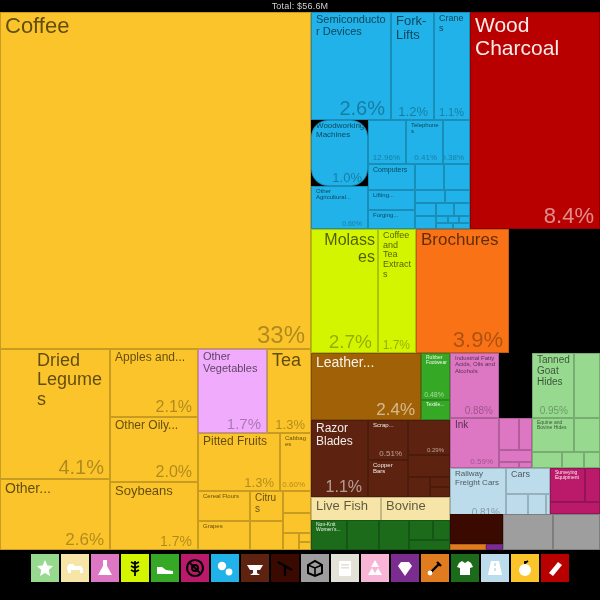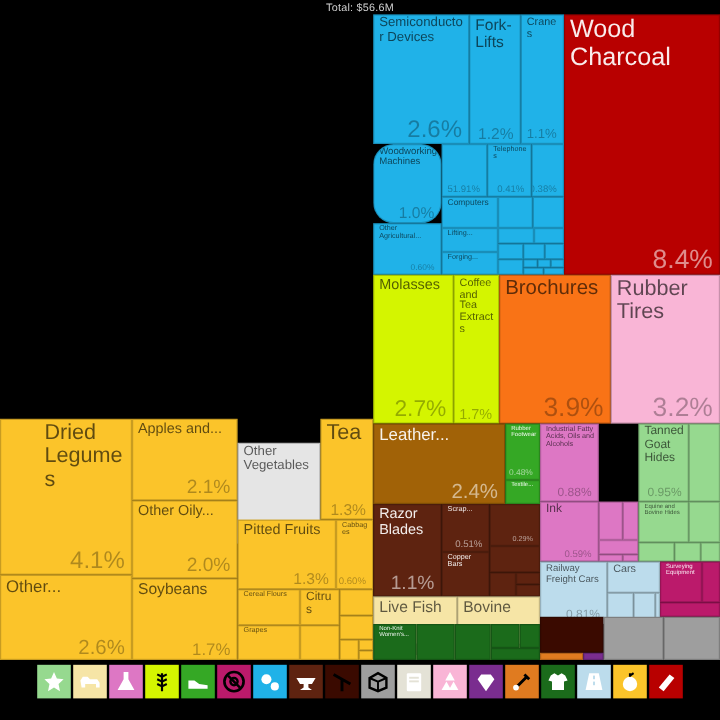--- a/index.html
+++ b/index.html
@@ -52,38 +52,42 @@
   .licon svg { width: 20px; height: 20px; display: block; }
 </style>
 </head>
 <body>
 
 <div id="app">
 
   <div id="header">Total: $56.6M</div>
 
   <div id="plot">
+      <div class="node" style="left: 0px; top: 0px; width: 311px; height: 337px; background: rgb(251, 196, 42);">
+        <div class="lbl" style="font-size: 22px;">Coffee</div>
+        <div class="val" style="font-size: 24px;">33%</div>
+      </div>
       <div class="node" style="left: 311px; top: 0px; width: 80px; height: 108px; background: rgb(32, 178, 232);">
         <div class="lbl" style="font-size: 11px;">Semiconductor Devices</div>
         <div class="val" style="font-size: 20px;">2.6%</div>
       </div>
       <div class="node" style="left: 391px; top: 0px; width: 43px; height: 108px; background: rgb(32, 178, 232);">
         <div class="lbl" style="font-size: 13px;">Fork-Lifts</div>
         <div class="val" style="font-size: 13px;">1.2%</div>
       </div>
       <div class="node" style="left: 434px; top: 0px; width: 36px; height: 108px; background: rgb(32, 178, 232);">
         <div class="lbl" style="font-size: 9px;">Cranes</div>
         <div class="val" style="font-size: 11px;">1.1%</div>
       </div>
       <div class="node" style="left: 311px; top: 108px; width: 57px; height: 66px; background: rgb(32, 178, 232); border-radius: 17px;">
         <div class="lbl" style="font-size: 8px;">Woodworking Machines</div>
         <div class="val" style="font-size: 13px;">1.0%</div>
       </div>
       <div class="node" style="left: 368px; top: 108px; width: 38px; height: 44px; background: rgb(32, 178, 232);">
-        <div class="val" style="font-size: 8px;">51.91%</div>
+        <div class="val" style="font-size: 8px;">12.96%</div>
       </div>
       <div class="node" style="left: 406px; top: 108px; width: 37px; height: 44px; background: rgb(32, 178, 232);">
         <div class="lbl" style="font-size: 6px;">Telephones</div>
         <div class="val" style="font-size: 8px;">0.41%</div>
       </div>
       <div class="node" style="left: 443px; top: 108px; width: 27px; height: 44px; background: rgb(32, 178, 232);">
         <div class="val" style="font-size: 8px;">0.38%</div>
       </div>
       <div class="node" style="left: 368px; top: 152px; width: 47px; height: 26px; background: rgb(32, 178, 232);">
         <div class="lbl" style="font-size: 7px;">Computers</div>
@@ -109,56 +113,52 @@
       <div class="node" style="left: 436px; top: 204px; width: 12px; height: 7px; background: rgb(32, 178, 232);"></div>
       <div class="node" style="left: 448px; top: 204px; width: 11px; height: 7px; background: rgb(32, 178, 232);"></div>
       <div class="node" style="left: 459px; top: 204px; width: 11px; height: 7px; background: rgb(32, 178, 232);"></div>
       <div class="node" style="left: 436px; top: 211px; width: 17px; height: 6px; background: rgb(32, 178, 232);"></div>
       <div class="node" style="left: 453px; top: 211px; width: 17px; height: 6px; background: rgb(32, 178, 232);"></div>
       <div class="node light" style="left: 470px; top: 0px; width: 130px; height: 217px; background: rgb(184, 0, 0);">
         <div class="lbl" style="font-size: 21px;">Wood Charcoal</div>
         <div class="val" style="font-size: 22px;">8.4%</div>
       </div>
       <div class="node" style="left: 311px; top: 217px; width: 67px; height: 124px; background: rgb(212, 245, 0);">
-        <div class="lbl" style="font-size: 12px;">Molasses</div>
+        <div class="lbl" style="font-size: 16px; text-align: right;">Molasses</div>
         <div class="val" style="font-size: 19px;">2.7%</div>
       </div>
       <div class="node" style="left: 378px; top: 217px; width: 38px; height: 124px; background: rgb(212, 245, 0);">
         <div class="lbl" style="font-size: 9px;">Coffee and Tea Extracts</div>
         <div class="val" style="font-size: 12px;">1.7%</div>
       </div>
       <div class="node" style="left: 416px; top: 217px; width: 93px; height: 124px; background: #f97316;">
         <div class="lbl" style="font-size: 17px;">Brochures</div>
         <div class="val" style="font-size: 22px;">3.9%</div>
       </div>
-      <div class="node" style="left: 509px; top: 217px; width: 91px; height: 124px; background: rgb(249, 181, 214);">
-        <div class="lbl" style="font-size: 18px;">Rubber Tires</div>
-        <div class="val" style="font-size: 22px;">3.2%</div>
-      </div>
       <div class="node" style="left: 0px; top: 337px; width: 110px; height: 130px; background: rgb(251, 196, 42);">
         <div class="lbl" style="font-size: 18px; margin-left: 32px;">Dried Legumes</div>
         <div class="val" style="font-size: 20px;">4.1%</div>
       </div>
       <div class="node" style="left: 0px; top: 467px; width: 110px; height: 71px; background: rgb(251, 196, 42);">
         <div class="lbl" style="font-size: 14px;">Other...</div>
         <div class="val" style="font-size: 17px;">2.6%</div>
       </div>
       <div class="node" style="left: 110px; top: 337px; width: 88px; height: 68px; background: rgb(251, 196, 42);">
         <div class="lbl" style="font-size: 12px;">Apples and...</div>
         <div class="val" style="font-size: 16px;">2.1%</div>
       </div>
       <div class="node" style="left: 110px; top: 405px; width: 88px; height: 65px; background: rgb(251, 196, 42);">
         <div class="lbl" style="font-size: 12px;">Other Oily...</div>
         <div class="val" style="font-size: 16px; margin-left: 20px;">2.0%</div>
       </div>
       <div class="node" style="left: 110px; top: 470px; width: 88px; height: 68px; background: rgb(251, 196, 42);">
         <div class="lbl" style="font-size: 13px;">Soybeans</div>
         <div class="val" style="font-size: 14px;">1.7%</div>
       </div>
-      <div class="node" style="left: 198px; top: 337px; width: 69px; height: 84px; background: #e5e5e5; margin-top: 20px;">
+      <div class="node" style="left: 198px; top: 337px; width: 69px; height: 84px; background: #f0abfc;">
         <div class="lbl" style="font-size: 11px;">Other Vegetables</div>
         <div class="val" style="font-size: 15px;">1.7%</div>
       </div>
       <div class="node" style="left: 267px; top: 337px; width: 44px; height: 84px; background: rgb(251, 196, 42);">
         <div class="lbl" style="font-size: 18px;">Tea</div>
         <div class="val" style="font-size: 13px;">1.3%</div>
       </div>
       <div class="node" style="left: 198px; top: 421px; width: 82px; height: 58px; background: rgb(251, 196, 42);">
         <div class="lbl" style="font-size: 12px;">Pitted Fruits</div>
         <div class="val" style="font-size: 13px;">1.3%</div>

